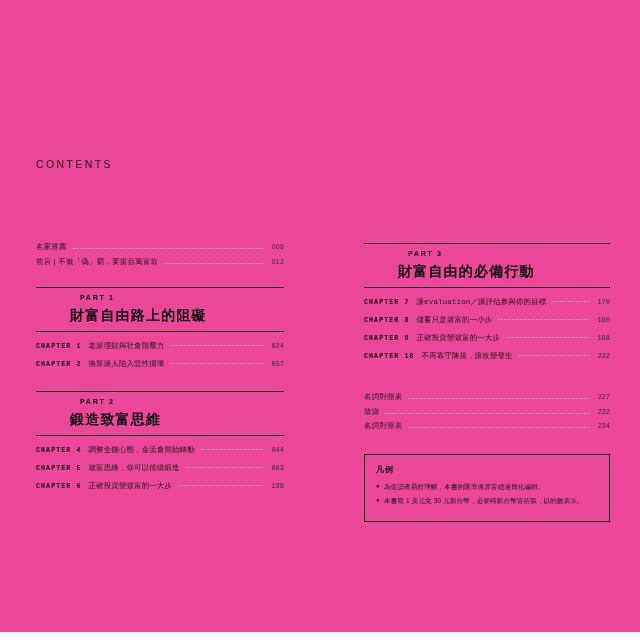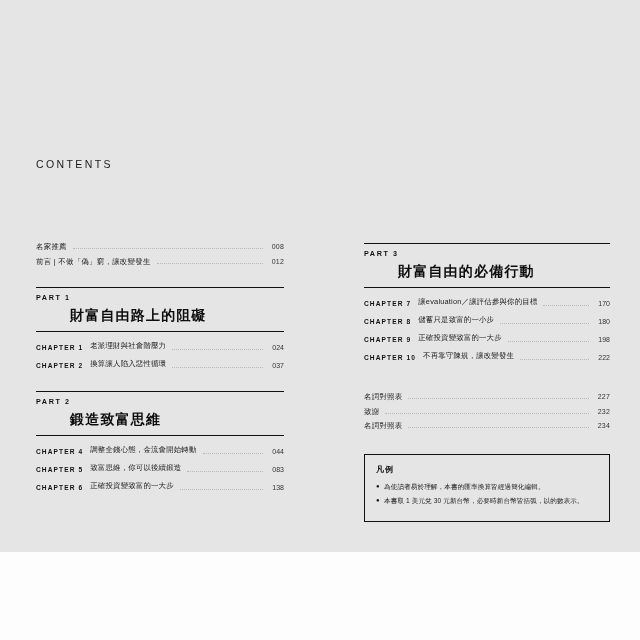--- a/index.html
+++ b/index.html
@@ -18,22 +18,22 @@
     position: relative;
     width: 640px;
     height: 640px;
     background: #fdfdfd;
   }
   .sheet {
     position: absolute;
     left: 0;
     top: 0;
     width: 640px;
-    height: 552px;
-    background: #e5e5e5;
+    height: 632px;
+    background: #ec4899;
   }
   .contents-title {
     position: absolute;
     left: 36px;
     top: 158px;
     font-size: 10.5px;
     letter-spacing: 2.4px;
     color: #1a1a1a;
     font-weight: 500;
   }
@@ -90,40 +90,42 @@
   .part-line-top {
     border-top: 1.6px solid #111;
     margin-bottom: 5px;
   }
   .part-label {
     font-size: 7.2px;
     letter-spacing: 1.6px;
     font-weight: 700;
     color: #111;
     margin-bottom: 5px;
+    margin-left: 44px;
   }
   .part-title {
     font-size: 14px;
     font-weight: 700;
     letter-spacing: 1.2px;
     color: #0d0d0d;
     margin-bottom: 6px;
     padding-left: 34px;
   }
   .part-line-bottom {
     border-top: 1px solid #111;
     margin-bottom: 9px;
   }
 
   
   .chap {
     display: flex;
-    align-items: flex-end;
+    align-items: center;
     font-size: 7.4px;
     margin-bottom: 8px;
+    font-family: Liberation Mono, monospace;
   }
   .chap .chap-no {
     font-size: 6.6px;
     letter-spacing: 1.1px;
     font-weight: 700;
     color: #111;
     white-space: nowrap;
   }
   .chap .chap-title {
     margin-left: 7px;
@@ -193,21 +195,21 @@
 
       <div class="col col-left">
 
         <div class="row">
           <span class="label">名家推薦</span>
           <span class="dots"></span>
           <span class="page-num">008</span>
         </div>
 
         <div class="row">
-          <span class="label">前言 | 不做「偽」窮，讓改變發生</span>
+          <span class="label">前言 | 不做「偽」窮，要當百萬富翁</span>
           <span class="dots"></span>
           <span class="page-num">012</span>
         </div>
 
         <div class="part">
           <div class="part-line-top"></div>
           <div class="part-label">PART 1</div>
           <div class="part-title">財富自由路上的阻礙</div>
           <div class="part-line-bottom"></div>
 

